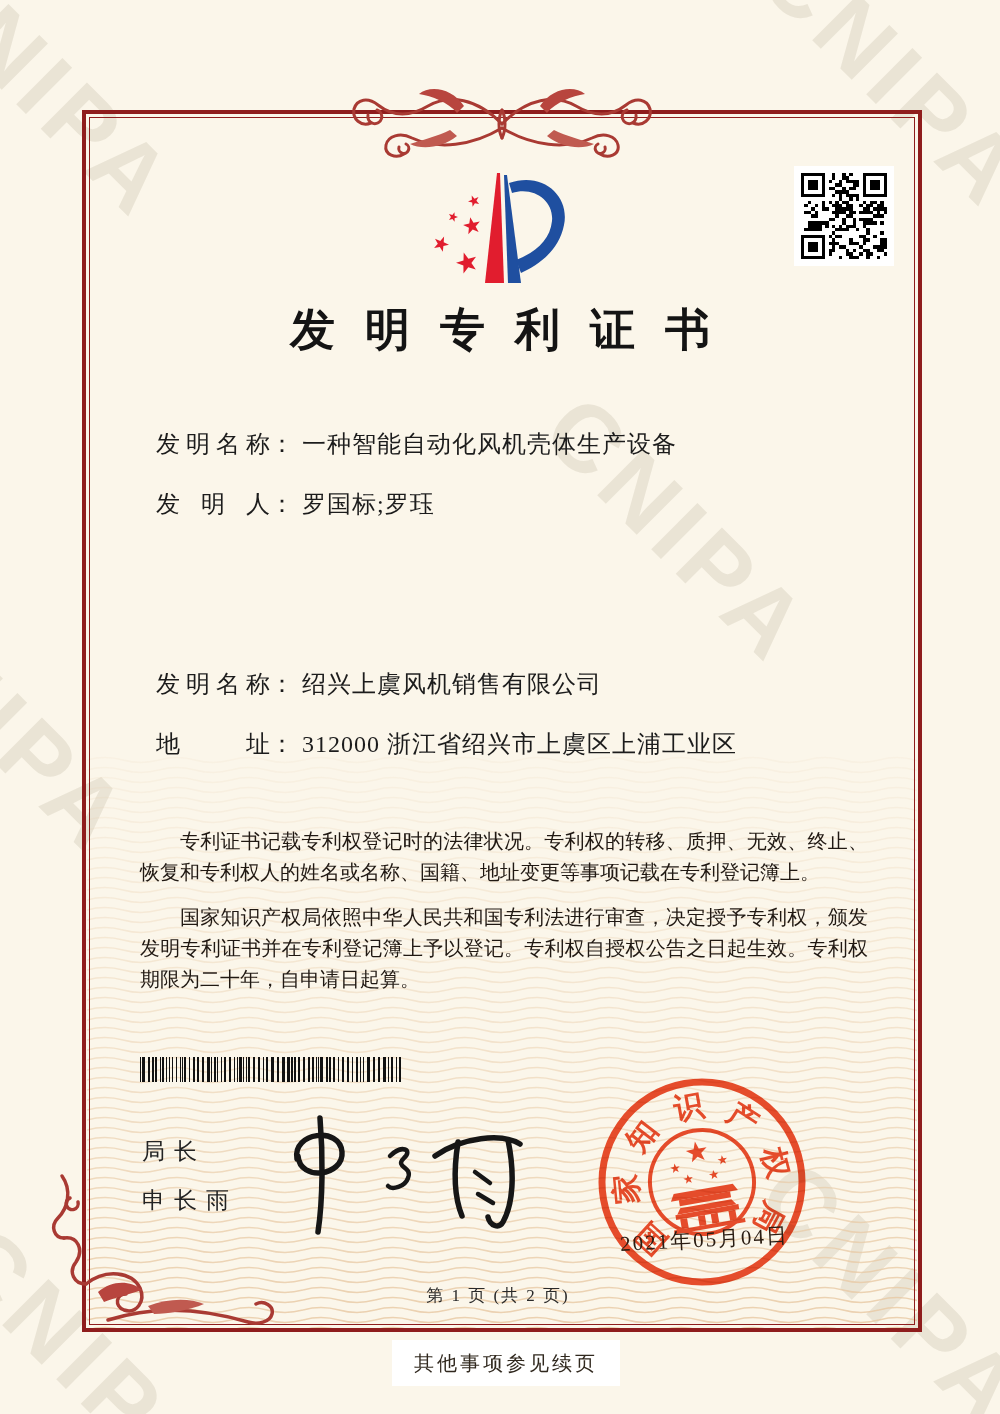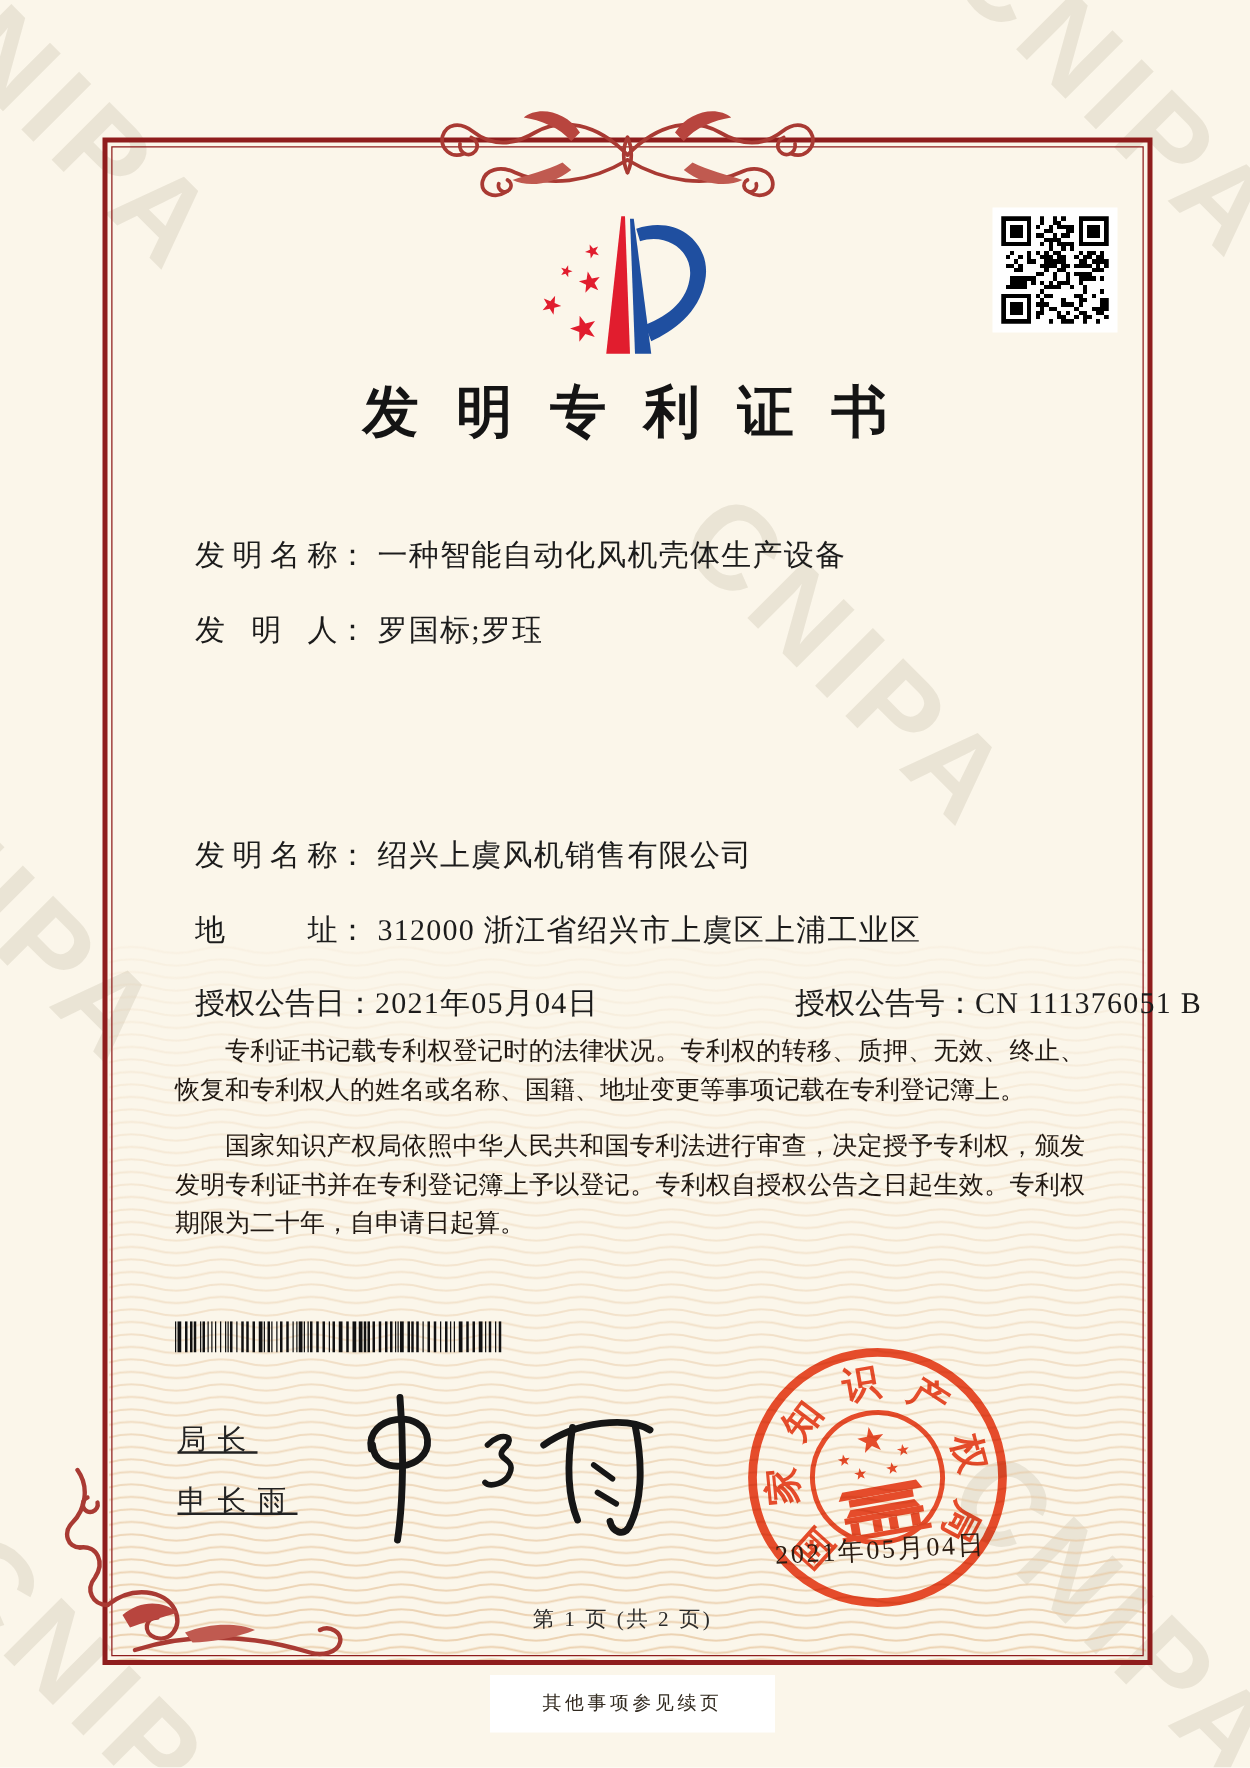--- a/index.html
+++ b/index.html
@@ -63,36 +63,36 @@
   .body-text{
     position:absolute; left:140px; top:826px; width:728px;
     font-size:20px; line-height:31px; text-align:justify; color:#201812;
   }
   .body-text p{margin:0 0 14px 0; text-indent:2em;}
   
   .barcode{position:absolute; left:140px; top:1057px;}
   .signer{position:absolute; left:142px; top:1136px;
     font-family:"Liberation Sans","DejaVu Sans",sans-serif;
     font-size:23px; letter-spacing:9px; color:#232323;}
-  .signer div{margin-bottom:18px;text-decoration:underline;}
+  .signer div{margin-bottom:18px;}
   .signature{position:absolute; left:262px; top:1104px;}
   .seal{position:absolute; left:594px; top:1074px; mix-blend-mode:multiply; opacity:0.92;}
   .seal-date{
     position:absolute; left:620px; top:1225px; width:190px;
     font-size:21px; letter-spacing:2px; color:#2a1c12;
     transform:rotate(-3deg); white-space:nowrap;
   }
   .page-num{
     position:absolute; left:82px; top:1284px; width:832px;
     text-align:center; font-size:17px; color:#2a2a2a; letter-spacing:2px;
   }
   .cont-note{
     position:absolute; left:392px; top:1340px; width:228px; height:46px;
     background:#ffffff; text-align:center; line-height:46px;
-    font-size:15px; letter-spacing:3px; color:#30281e;
+    font-size:20px; letter-spacing:3px; color:#30281e;
   }
 </style>
 </head>
 <body>
 
 <div class="page">
 
   <span class="wm wm-tl">CNIPA</span>
   <span class="wm wm-tr">CNIPA</span>
   <span class="wm wm-mr">CNIPA</span>
@@ -368,26 +368,20 @@
   <div class="frow" style="top:488px">
     <span class="flabel">发明人</span><span class="fcolon">：</span><span class="fvalue">罗国标;罗珏</span>
   </div>
   <div class="frow" style="top:668px">
     <span class="flabel">发明名称</span><span class="fcolon">：</span><span class="fvalue">绍兴上虞风机销售有限公司</span>
   </div>
   <div class="frow" style="top:728px">
     <span class="flabel">地址</span><span class="fcolon">：</span><span class="fvalue">312000 浙江省绍兴市上虞区上浦工业区</span>
   </div>
 
-  <div class="frow" style="top:786px">
-    <span>授权公告日</span><span>：</span><span class="fvalue">2021年05月04日</span>
-    <span class="grant-right">
-      <span>授权公告号</span><span>：</span><span class="fvalue">CN 111376051 B</span>
-    </span>
-  </div>
 
   <div class="body-text">
     <p>专利证书记载专利权登记时的法律状况。专利权的转移、质押、无效、终止、恢复和专利权人的姓名或名称、国籍、地址变更等事项记载在专利登记簿上。</p>
     <p>国家知识产权局依照中华人民共和国专利法进行审查，决定授予专利权，颁发发明专利证书并在专利登记簿上予以登记。专利权自授权公告之日起生效。专利权期限为二十年，自申请日起算。</p>
   </div>
 
   <svg class="barcode" id="barcode" width="266" height="25">
       <rect x="0" y="0" width="1" height="25" fill="#111"></rect>
       <rect x="2" y="0" width="3" height="25" fill="#111"></rect>
       <rect x="8" y="0" width="2" height="25" fill="#111"></rect>

